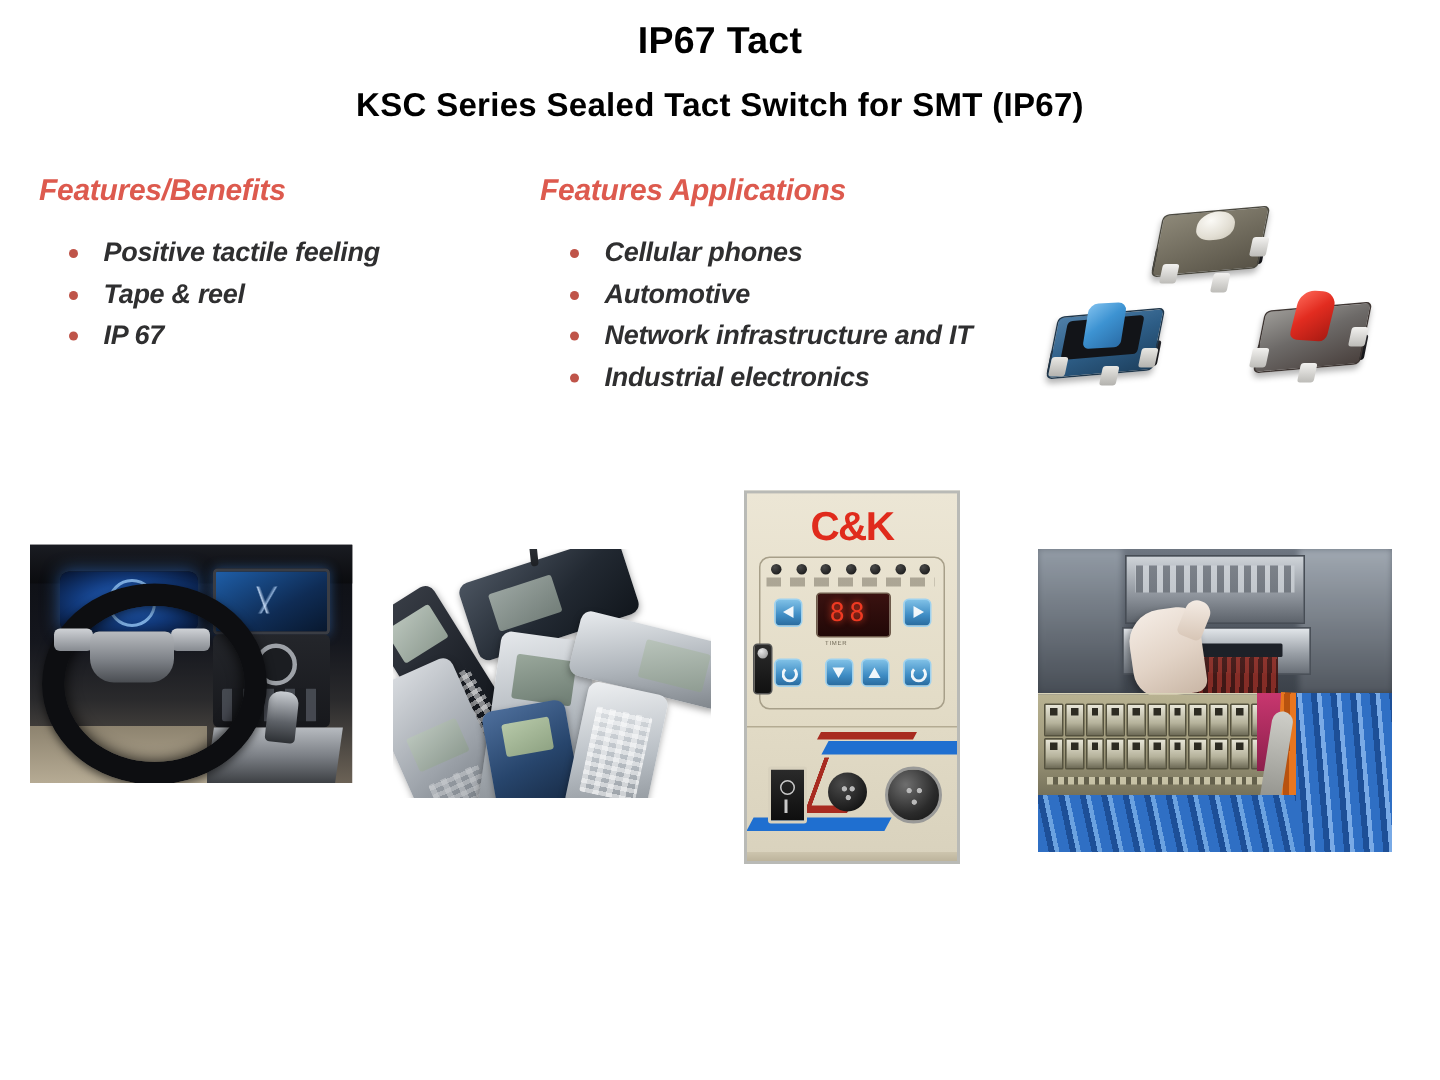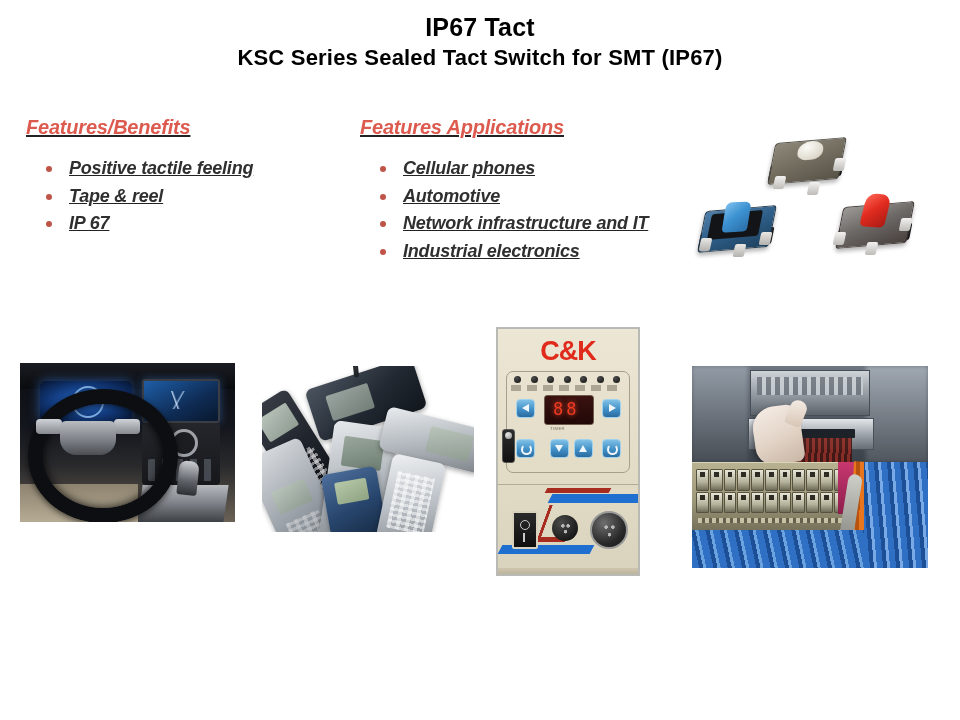--- a/index.html
+++ b/index.html
@@ -31,27 +31,26 @@
     letter-spacing: 0.2px;
     color: #000000;
     line-height: 30px;
   }
   .title-line2 {
     font-size: 22px;
     font-weight: bold;
     letter-spacing: 0.2px;
     color: #000000;
     line-height: 28px;
-    margin-top: 2px;
+    margin-top: 14px;
   }
 
   
   .col {
     position: absolute;
-    text-decoration: underline;
   }
   .col-features { left: 26px; top: 116px; width: 310px; }
   .col-apps     { left: 360px; top: 116px; width: 330px; }
 
   .col-heading {
     font-size: 20px;
     font-weight: bold;
     font-style: italic;
     color: #dd5a4e;
     letter-spacing: -0.2px;

